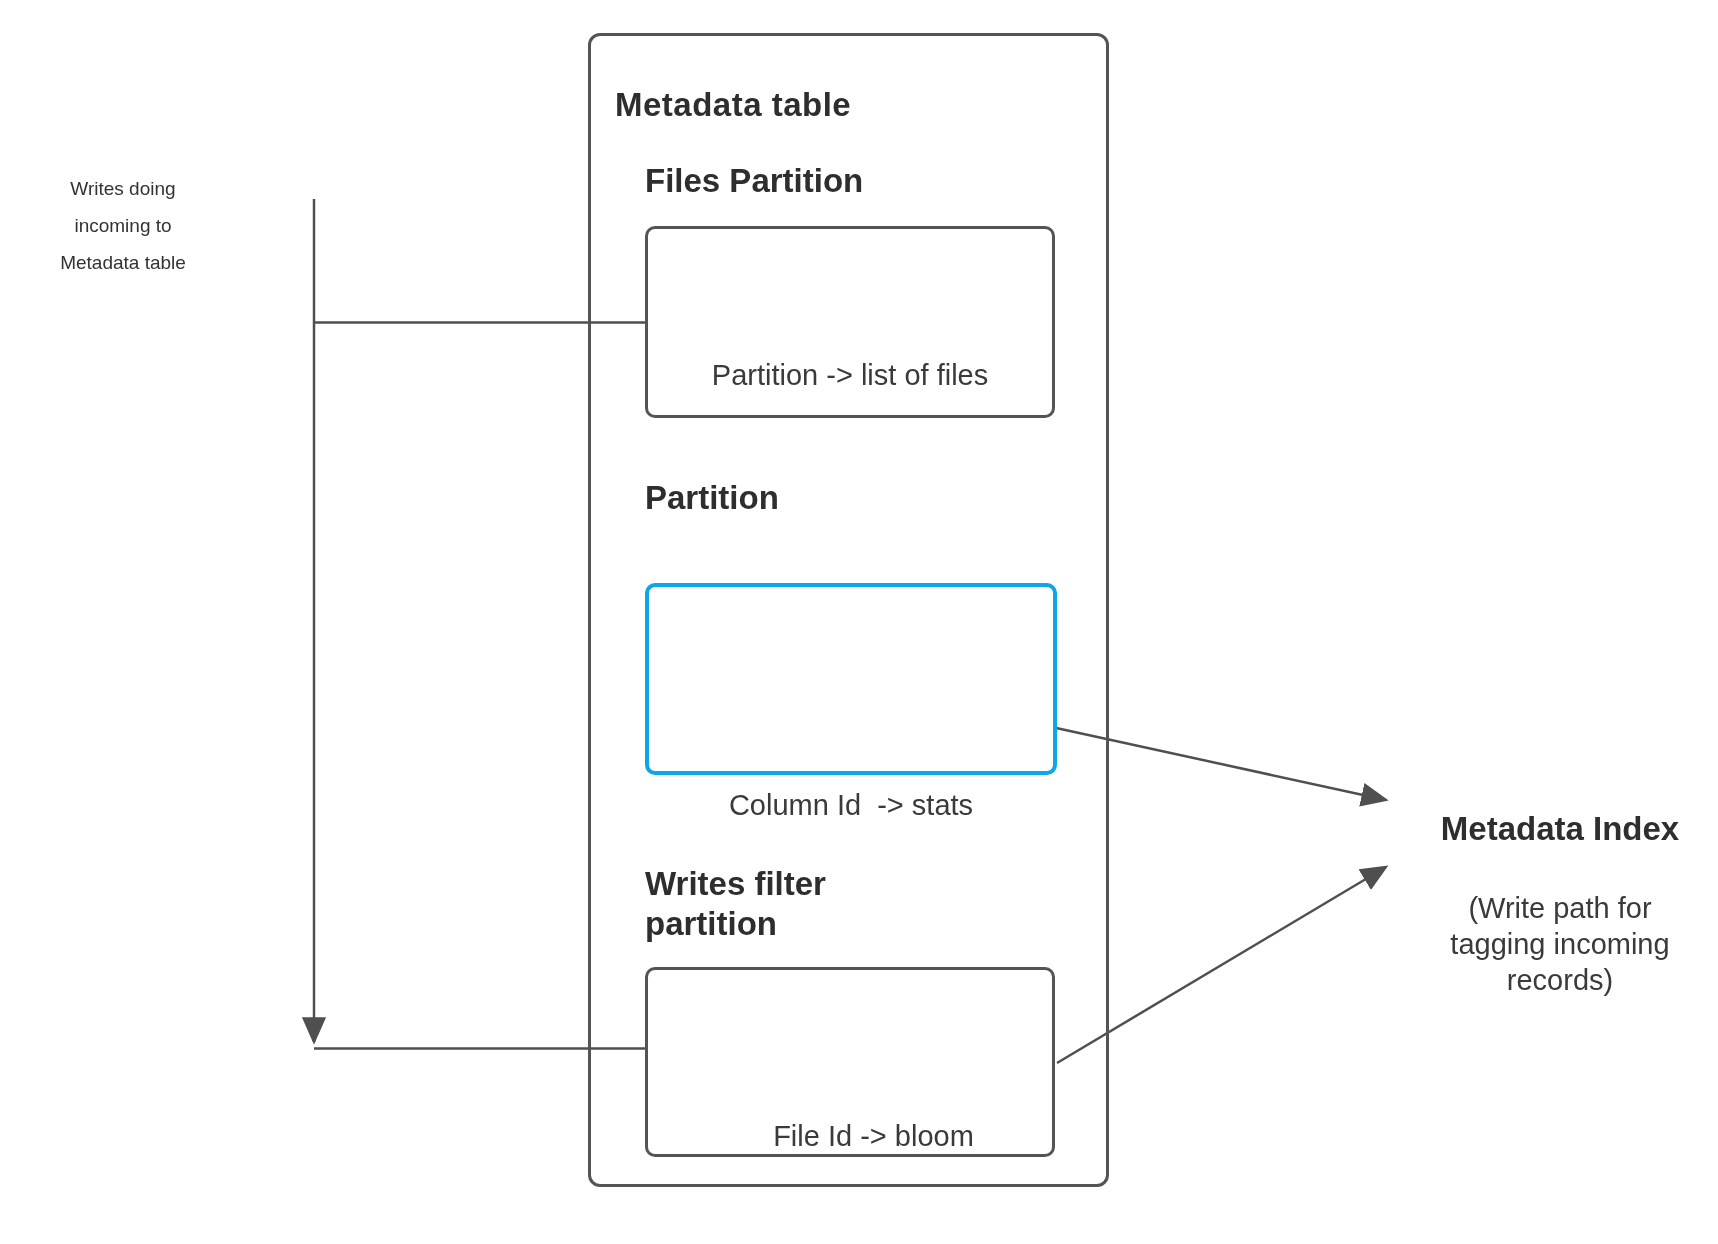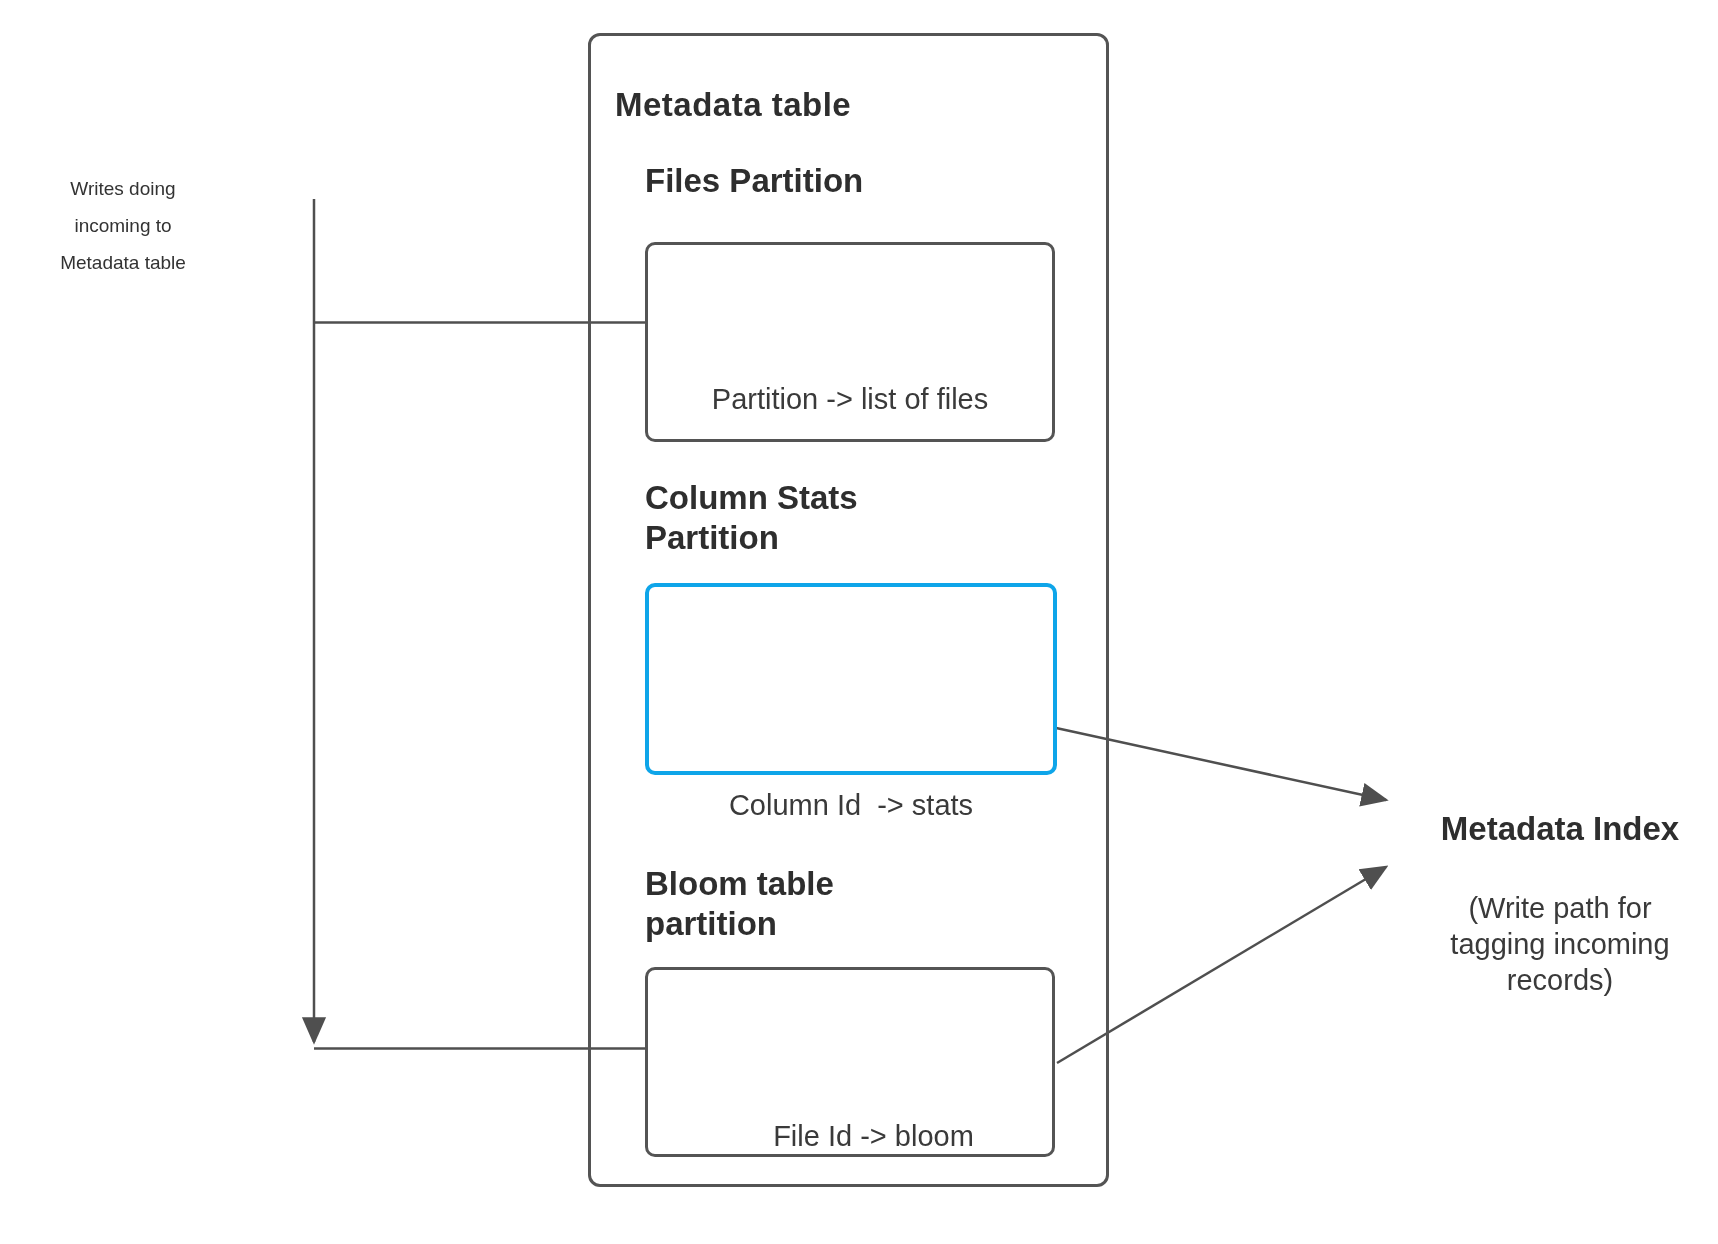--- a/index.html
+++ b/index.html
@@ -64,21 +64,21 @@
     border: 3px solid #545454;
     border-radius: 10px;
     background: #ffffff;
     text-align: center;
     font-size: 29px;
     line-height: 37px;
     color: #3a3a3a;
     box-sizing: content-box;
     white-space: pre-wrap;
   }
-  .b-files { top: 242px; padding-top: 8px; }
+  .b-files { top: 226px; padding-top: 0; }
   .b-files .inner { margin-top: 54px; }
   .b-stats {
     top: 583px;
     height: 184px;
     border: 4px solid #0ea5e9;
   }
   .b-stats .inner { margin-top: 52px; }
   .b-bloom { top: 967px; height: 184px; }
   .b-bloom .inner { margin-top: 74px; margin-left: 47px; }
   .index-col {
@@ -132,31 +132,30 @@
 
   <div class="abs container-box"></div>
   <div class="abs container-title">Metadata table</div>
 
   <div class="abs part-heading h-files">Files Partition</div>
   <div class="abs part-box b-files">
     <div class="inner">Partition -&gt; list of files</div>
   </div>
 
   <div class="abs part-heading h-stats">
-    <div>Column Stats</div>
     <div>Partition</div>
   </div>
   <div class="abs part-box b-stats">
     <div class="inner">
       <div>Column Id  -&gt; stats</div>
     </div>
   </div>
 
   <div class="abs part-heading h-bloom">
-    <div>Bloom table</div>
+    <div>Writes filter</div>
     <div>partition</div>
   </div>
   <div class="abs part-box b-bloom">
     <div class="inner">File Id -&gt; bloom</div>
   </div>
 
   <div class="abs index-col">
     <div class="index-title">Metadata Index</div>
     <div class="index-sub">
       <div>(Write path for</div>

